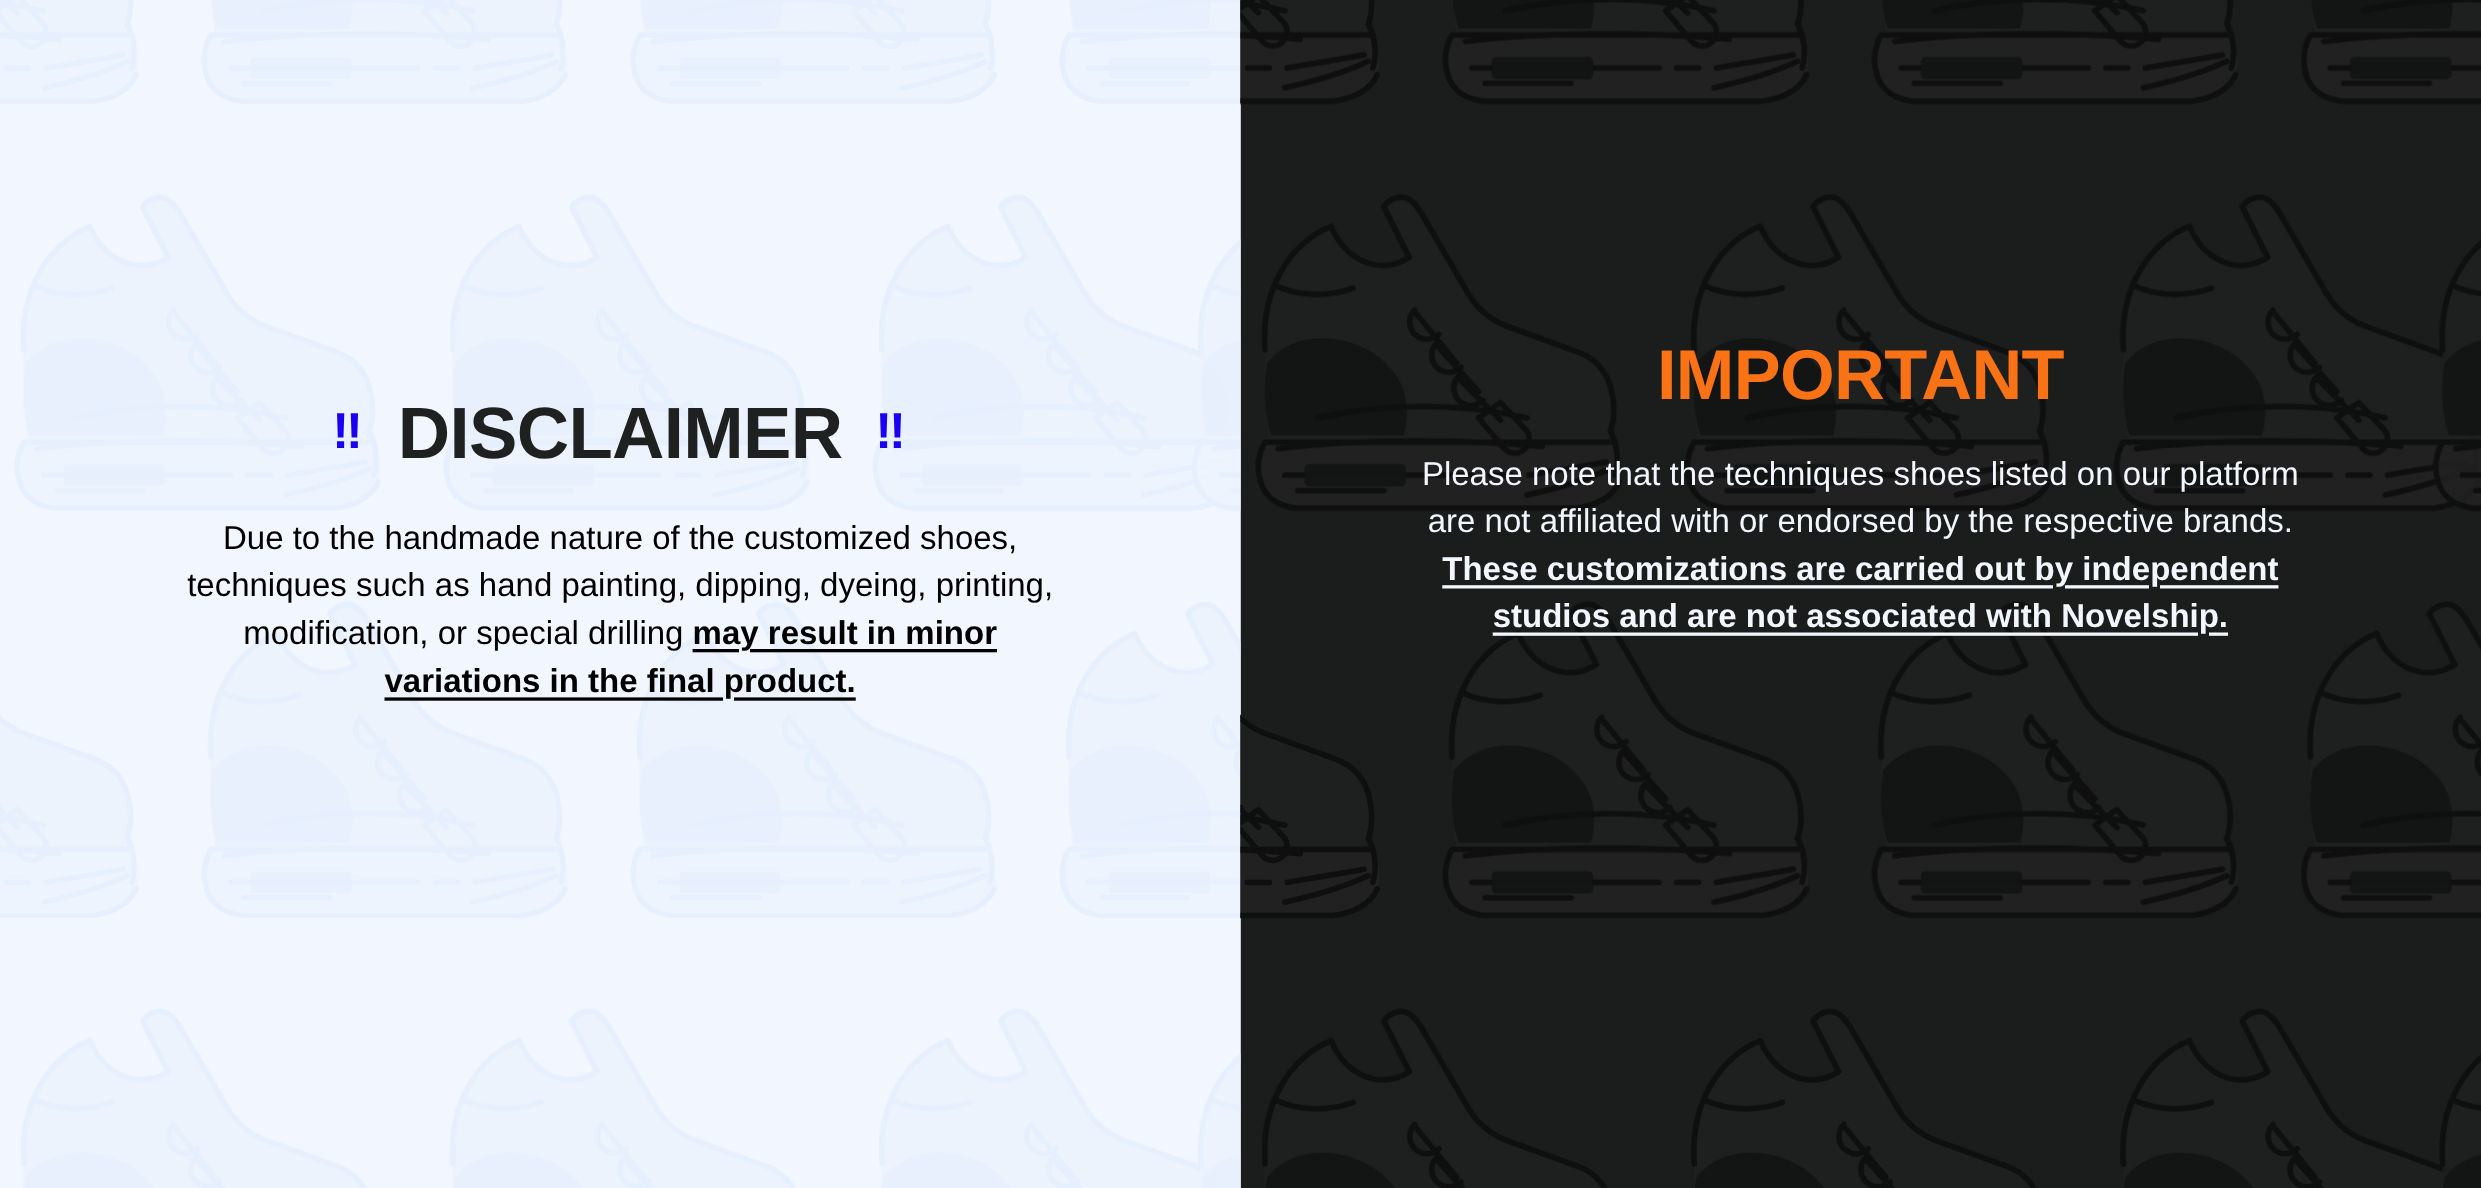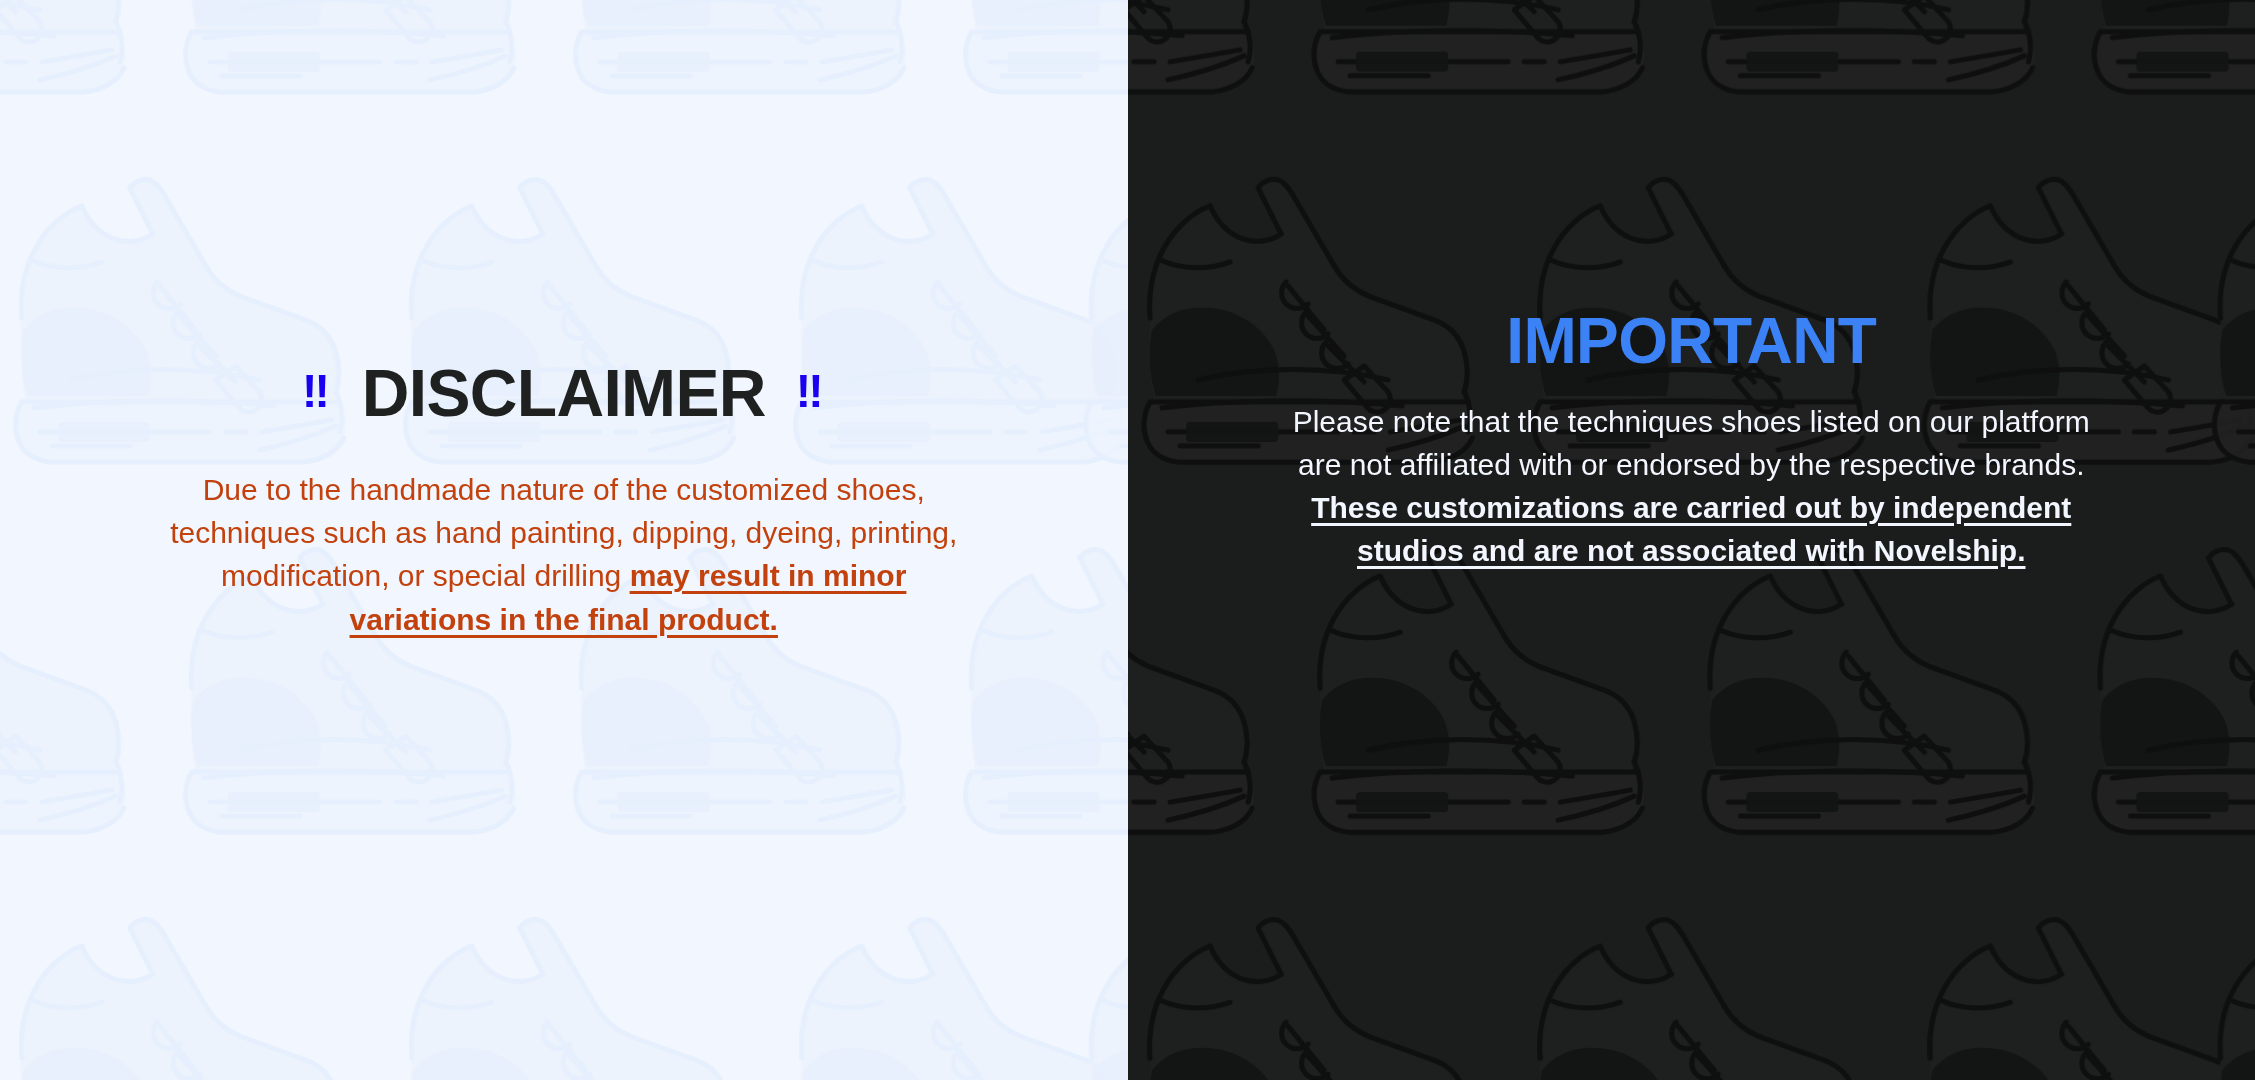--- a/index.html
+++ b/index.html
@@ -68,24 +68,24 @@
     color: #1f2020;
     display: flex;
     align-items: center;
     justify-content: center;
     gap: 30px;
     margin-bottom: 42px;
   }
 
   .headline--dark {
     font-size: 64px;
-    color: #3b82f6;
+    color: #f97316;
     line-height: 1.06;
     white-space: normal;
-    margin-bottom: 24px;
+    margin-bottom: 34px;
   }
 
   .bangs {
     color: #1a00f0;
     font-size: 46px;
     font-weight: 900;
     letter-spacing: 0.04em;
     line-height: 1;
     position: relative;
     top: -2px;
@@ -93,21 +93,21 @@
 
   .headline-text { display: inline-block; }
 
   .body-copy {
     font-size: 30px;
     line-height: 1.44;
     font-weight: 400;
   }
 
   .body-copy--light {
-    color: #c2410c;
+    color: #000000;
     max-width: 800px;
     margin: 0 auto;
   }
 
   .body-copy--dark {
     color: #f2f6fe;
     max-width: 810px;
     margin: 0 auto;
   }
 

